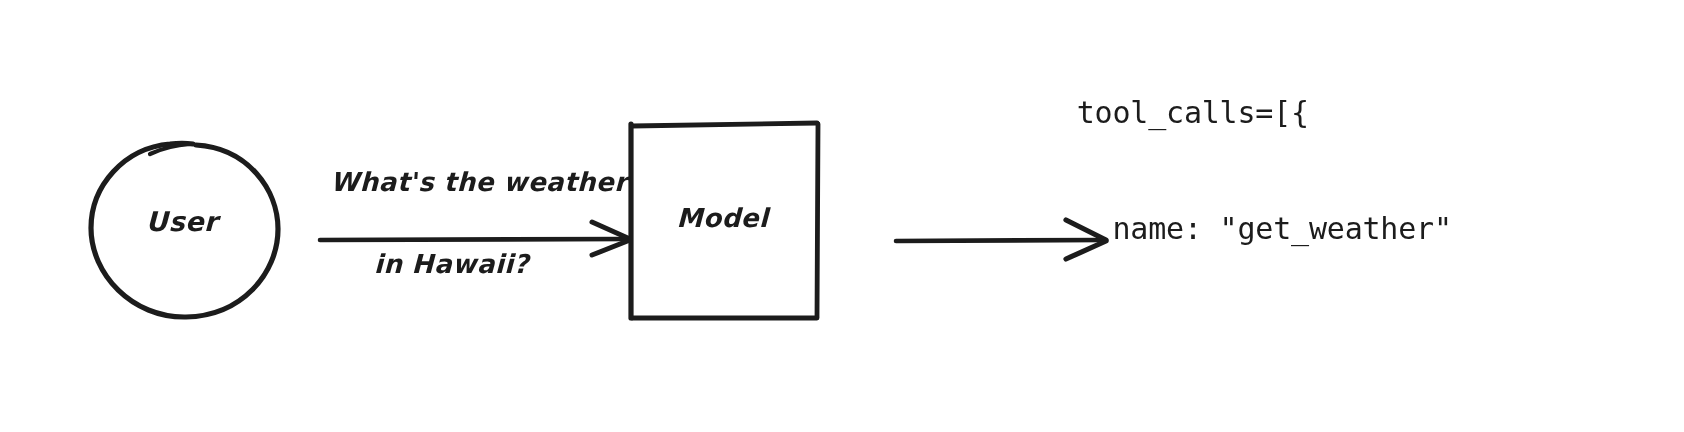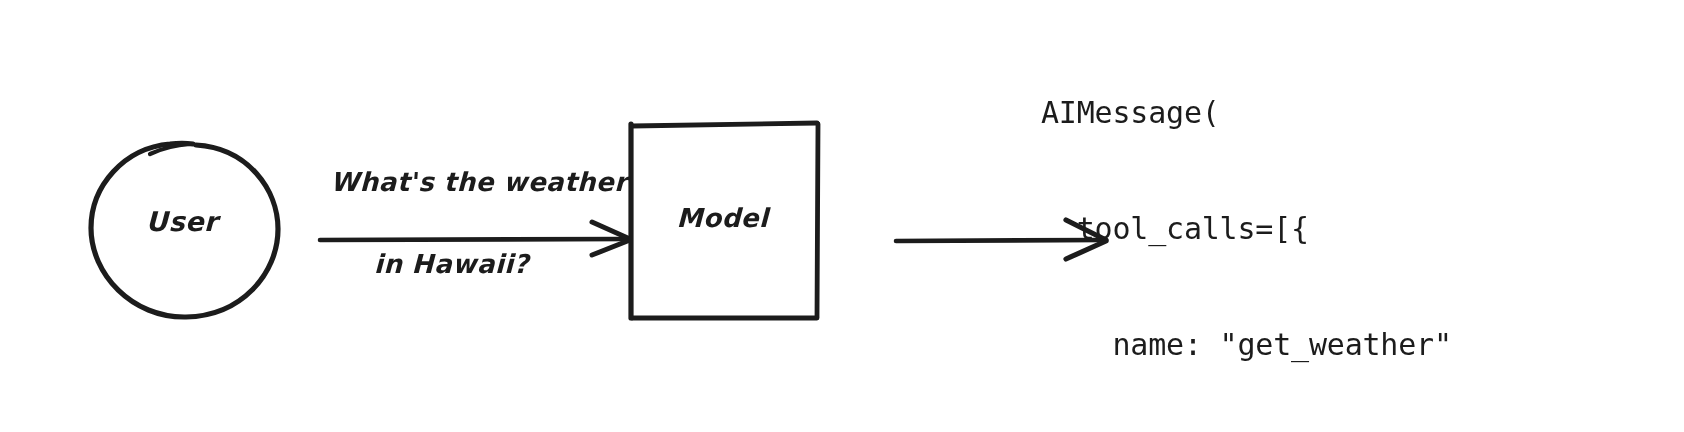--- a/index.html
+++ b/index.html
@@ -115,21 +115,20 @@
   <div class="hand-label" id="user-label">User</div>
 
   <div class="hand-label" id="model-label">Model</div>
 
   <div class="hand-label" id="edge-label">
     <span class="l1">What's the weather</span>
     <span class="l2">in Hawaii?</span>
   </div>
 
   <div id="code-block">
-    <span class="code-line">AIMessage(</span>
     <span class="code-line">  tool_calls=[{</span>
     <span class="code-line">    name: "get_weather"</span>
     
     
     
     
     
     
     
   </div>

